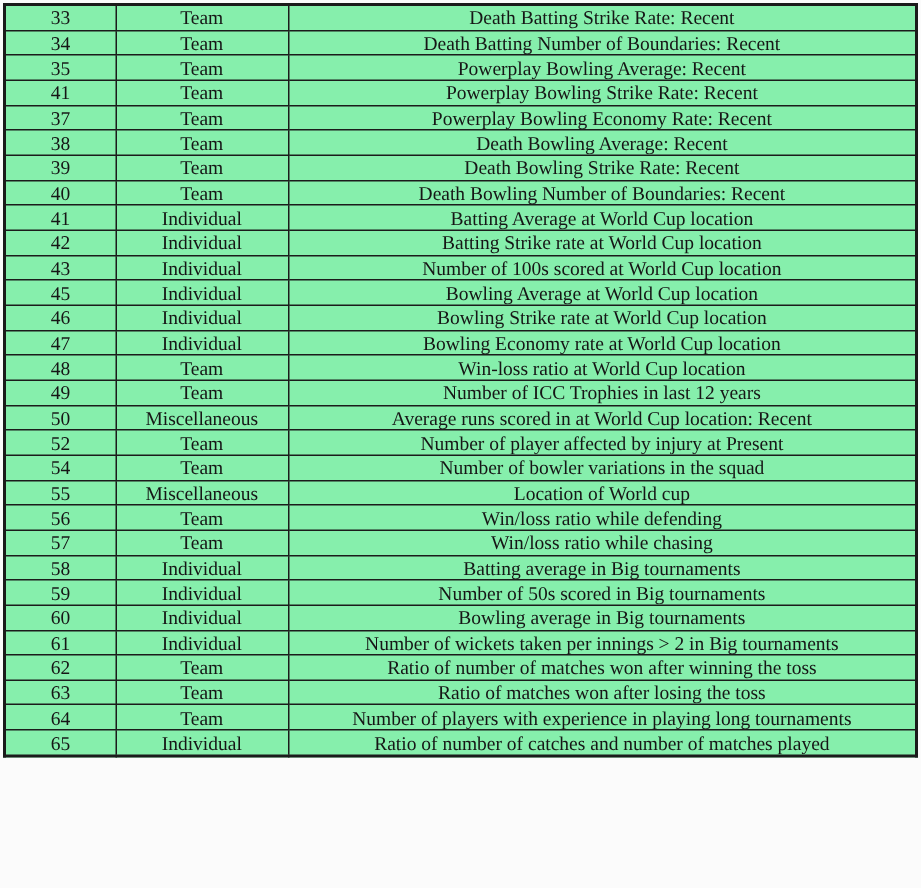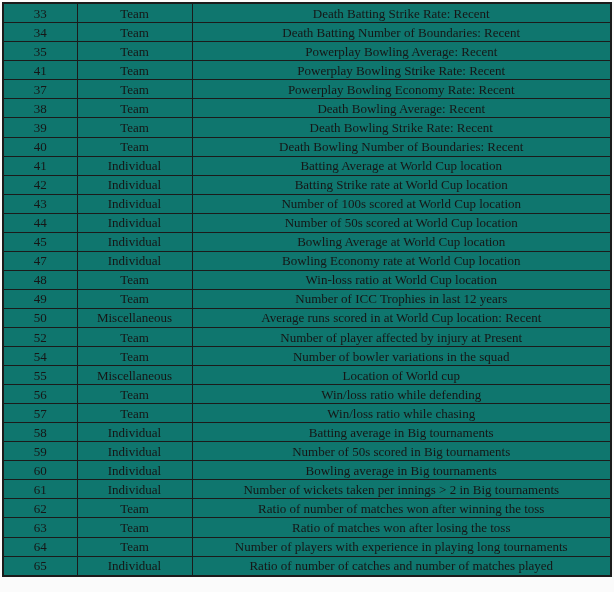--- a/index.html
+++ b/index.html
@@ -12,26 +12,26 @@
   }
   .table-wrap {
     box-sizing: border-box;
     width: 614px;
     height: 592px;
     padding: 2px 2px 1px 2px;
   }
   table.features {
     border-collapse: collapse;
     width: 610px;
-    height: 575px;
+    height: 503px;
     table-layout: fixed;
     font-family: "Liberation Serif", "DejaVu Serif", serif;
     font-size: 13px;
     color: #161616;
-    background: #0f766e;
+    background: #86efac;
     border: 2px solid #1b1b1b;
   }
   table.features td {
     border: 1px solid #1b1b1b;
     text-align: center;
     vertical-align: middle;
     padding: 0 4px;
     white-space: nowrap;
     overflow: hidden;
     line-height: 1;
@@ -100,28 +100,28 @@
           <td>42</td>
           <td>Individual</td>
           <td>Batting Strike rate at World Cup location</td>
         </tr>
         <tr>
           <td>43</td>
           <td>Individual</td>
           <td>Number of 100s scored at World Cup location</td>
         </tr>
         <tr>
-          <td>44</td>
-          <td>Individual</td>
-          <td>Number of 50s scored at World Cup location</td>
-        </tr>
-        <tr>
           <td>45</td>
           <td>Individual</td>
           <td>Bowling Average at World Cup location</td>
+        </tr>
+        <tr>
+          <td>46</td>
+          <td>Individual</td>
+          <td>Bowling Strike rate at World Cup location</td>
         </tr>
         <tr>
           <td>47</td>
           <td>Individual</td>
           <td>Bowling Economy rate at World Cup location</td>
         </tr>
         <tr>
           <td>48</td>
           <td>Team</td>
           <td>Win-loss ratio at World Cup location</td>

